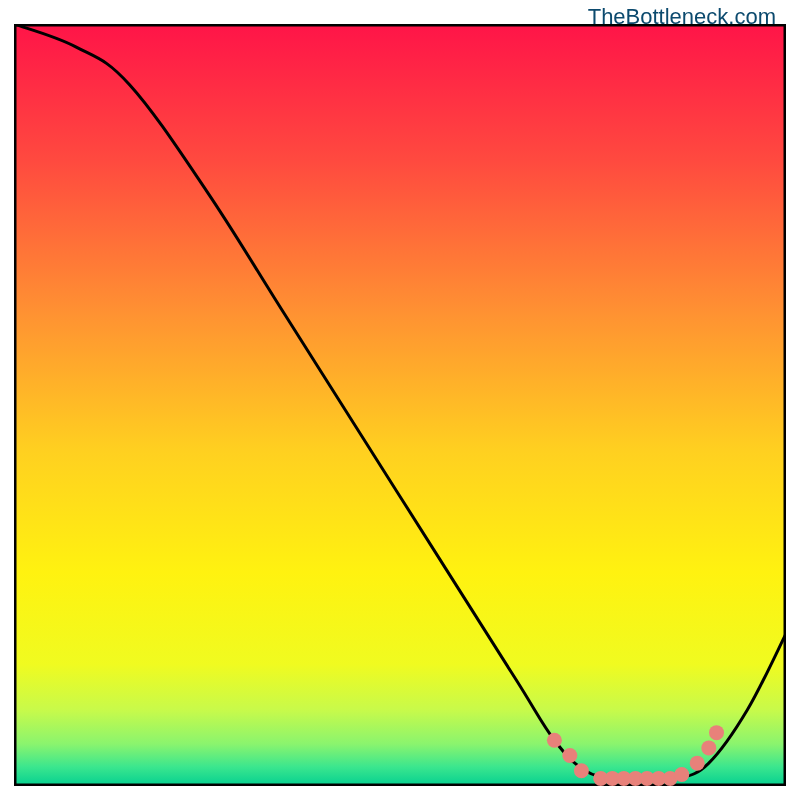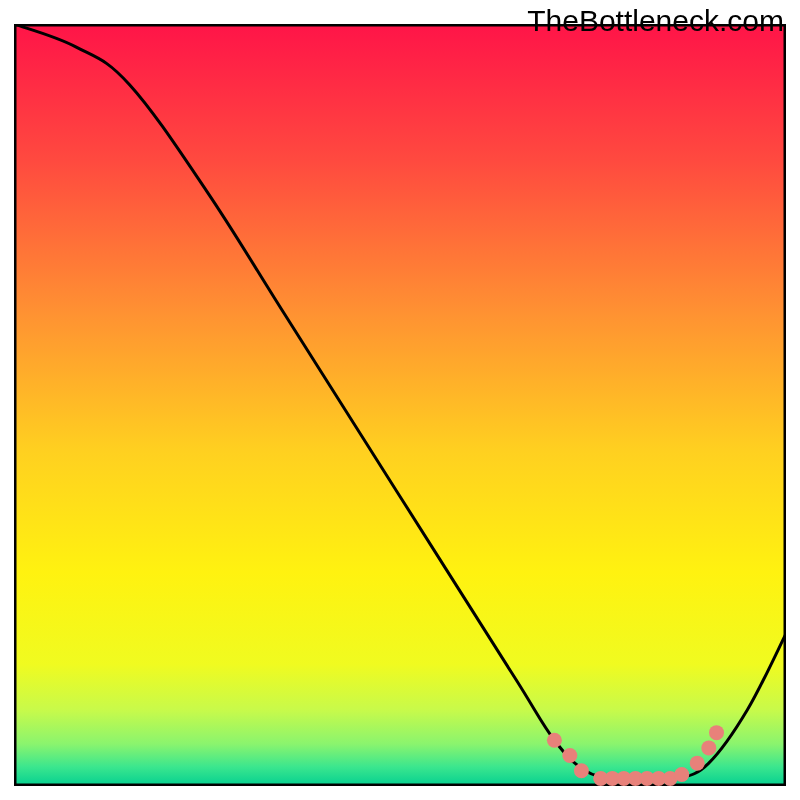--- a/index.html
+++ b/index.html
@@ -7,23 +7,23 @@
     width: 800px;
     height: 800px;
     background: #ffffff;
     font-family: Arial, Helvetica, sans-serif;
     position: relative;
     overflow: hidden;
   }
   .attribution {
     position: absolute;
     top: 4px;
-    right: 16px;
-    font-size: 30px;
-    color: #000000;
+    right: 24px;
+    font-size: 22px;
+    color: #0c4a6e;
     font-weight: 500;
     z-index: 10;
   }
   .chart-wrap {
     position: absolute;
     top: 24px;
     left: 14px;
     width: 772px;
     height: 762px;
   }

